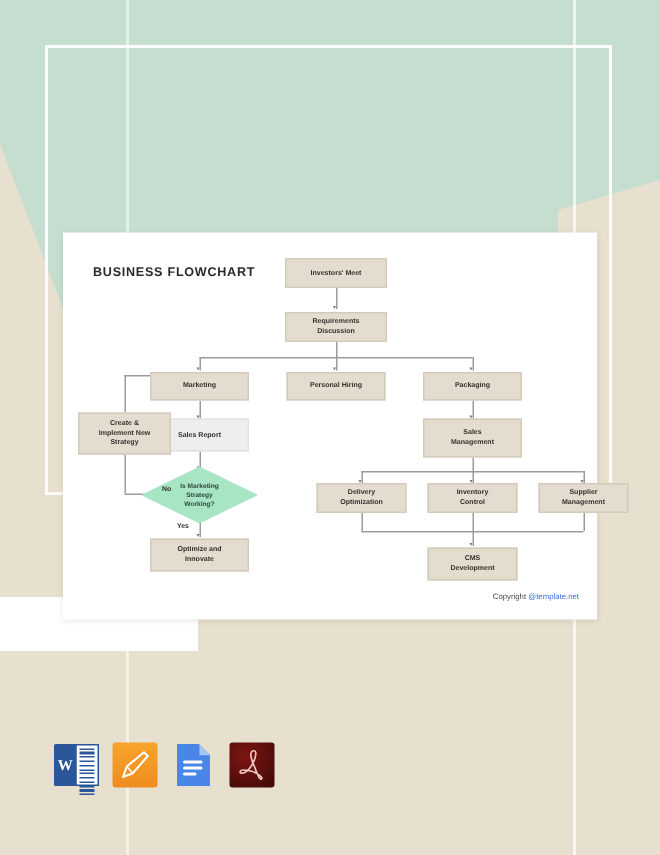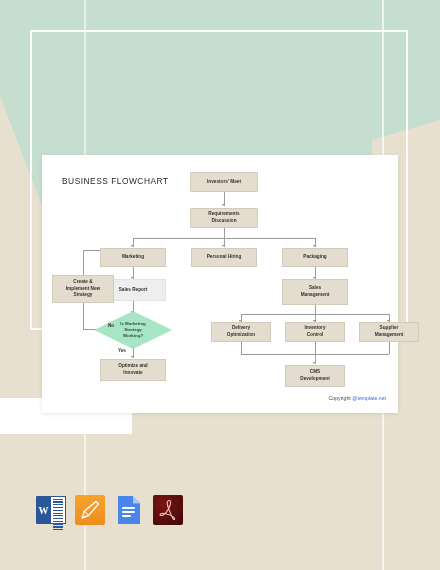--- a/index.html
+++ b/index.html
@@ -63,21 +63,21 @@
     position: absolute;
     left: 42px; top: 155px;
     width: 356px; height: 258px;
     background: #ffffff;
     box-shadow: 0 1px 4px rgba(0,0,0,0.10);
   }
   .card-title {
     position: absolute;
     left: 20px; top: 21px;
     font-size: 8.4px;
-    font-weight: normal;
+    font-weight: bold;
     letter-spacing: 0.5px;
     color: #2a2a2a;
   }
   .copyright {
     position: absolute;
     right: 12px; bottom: 12px;
     font-size: 5.2px;
     color: #4a4a4a;
     white-space: nowrap;
   }

